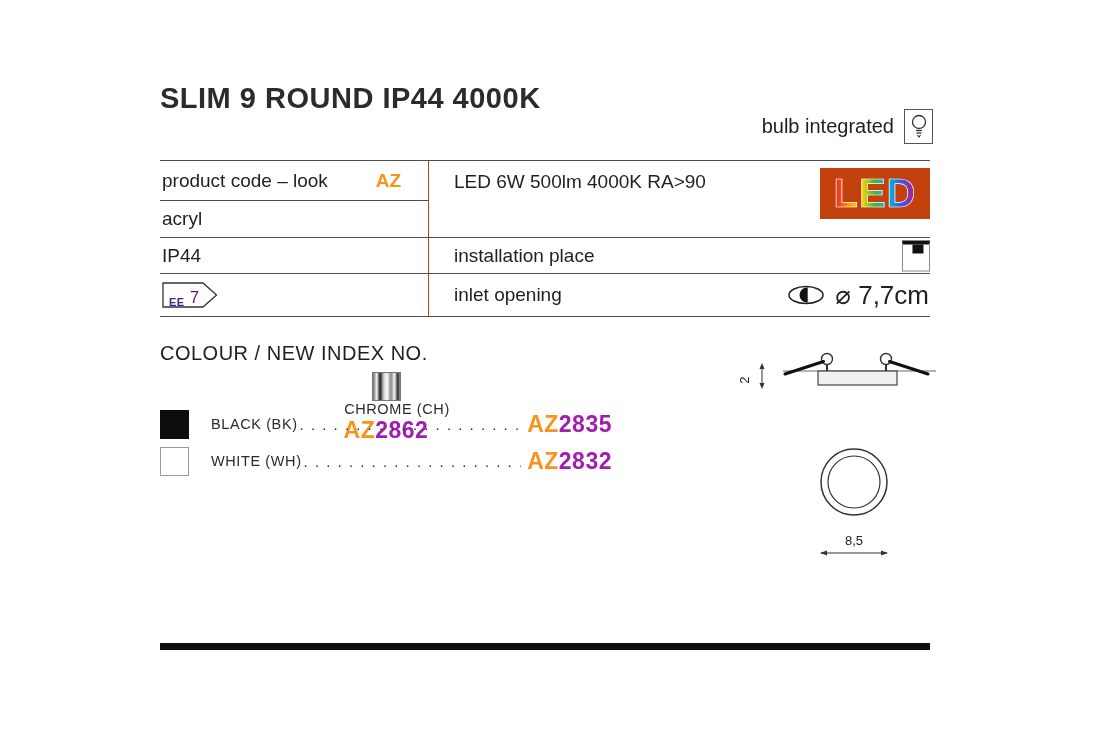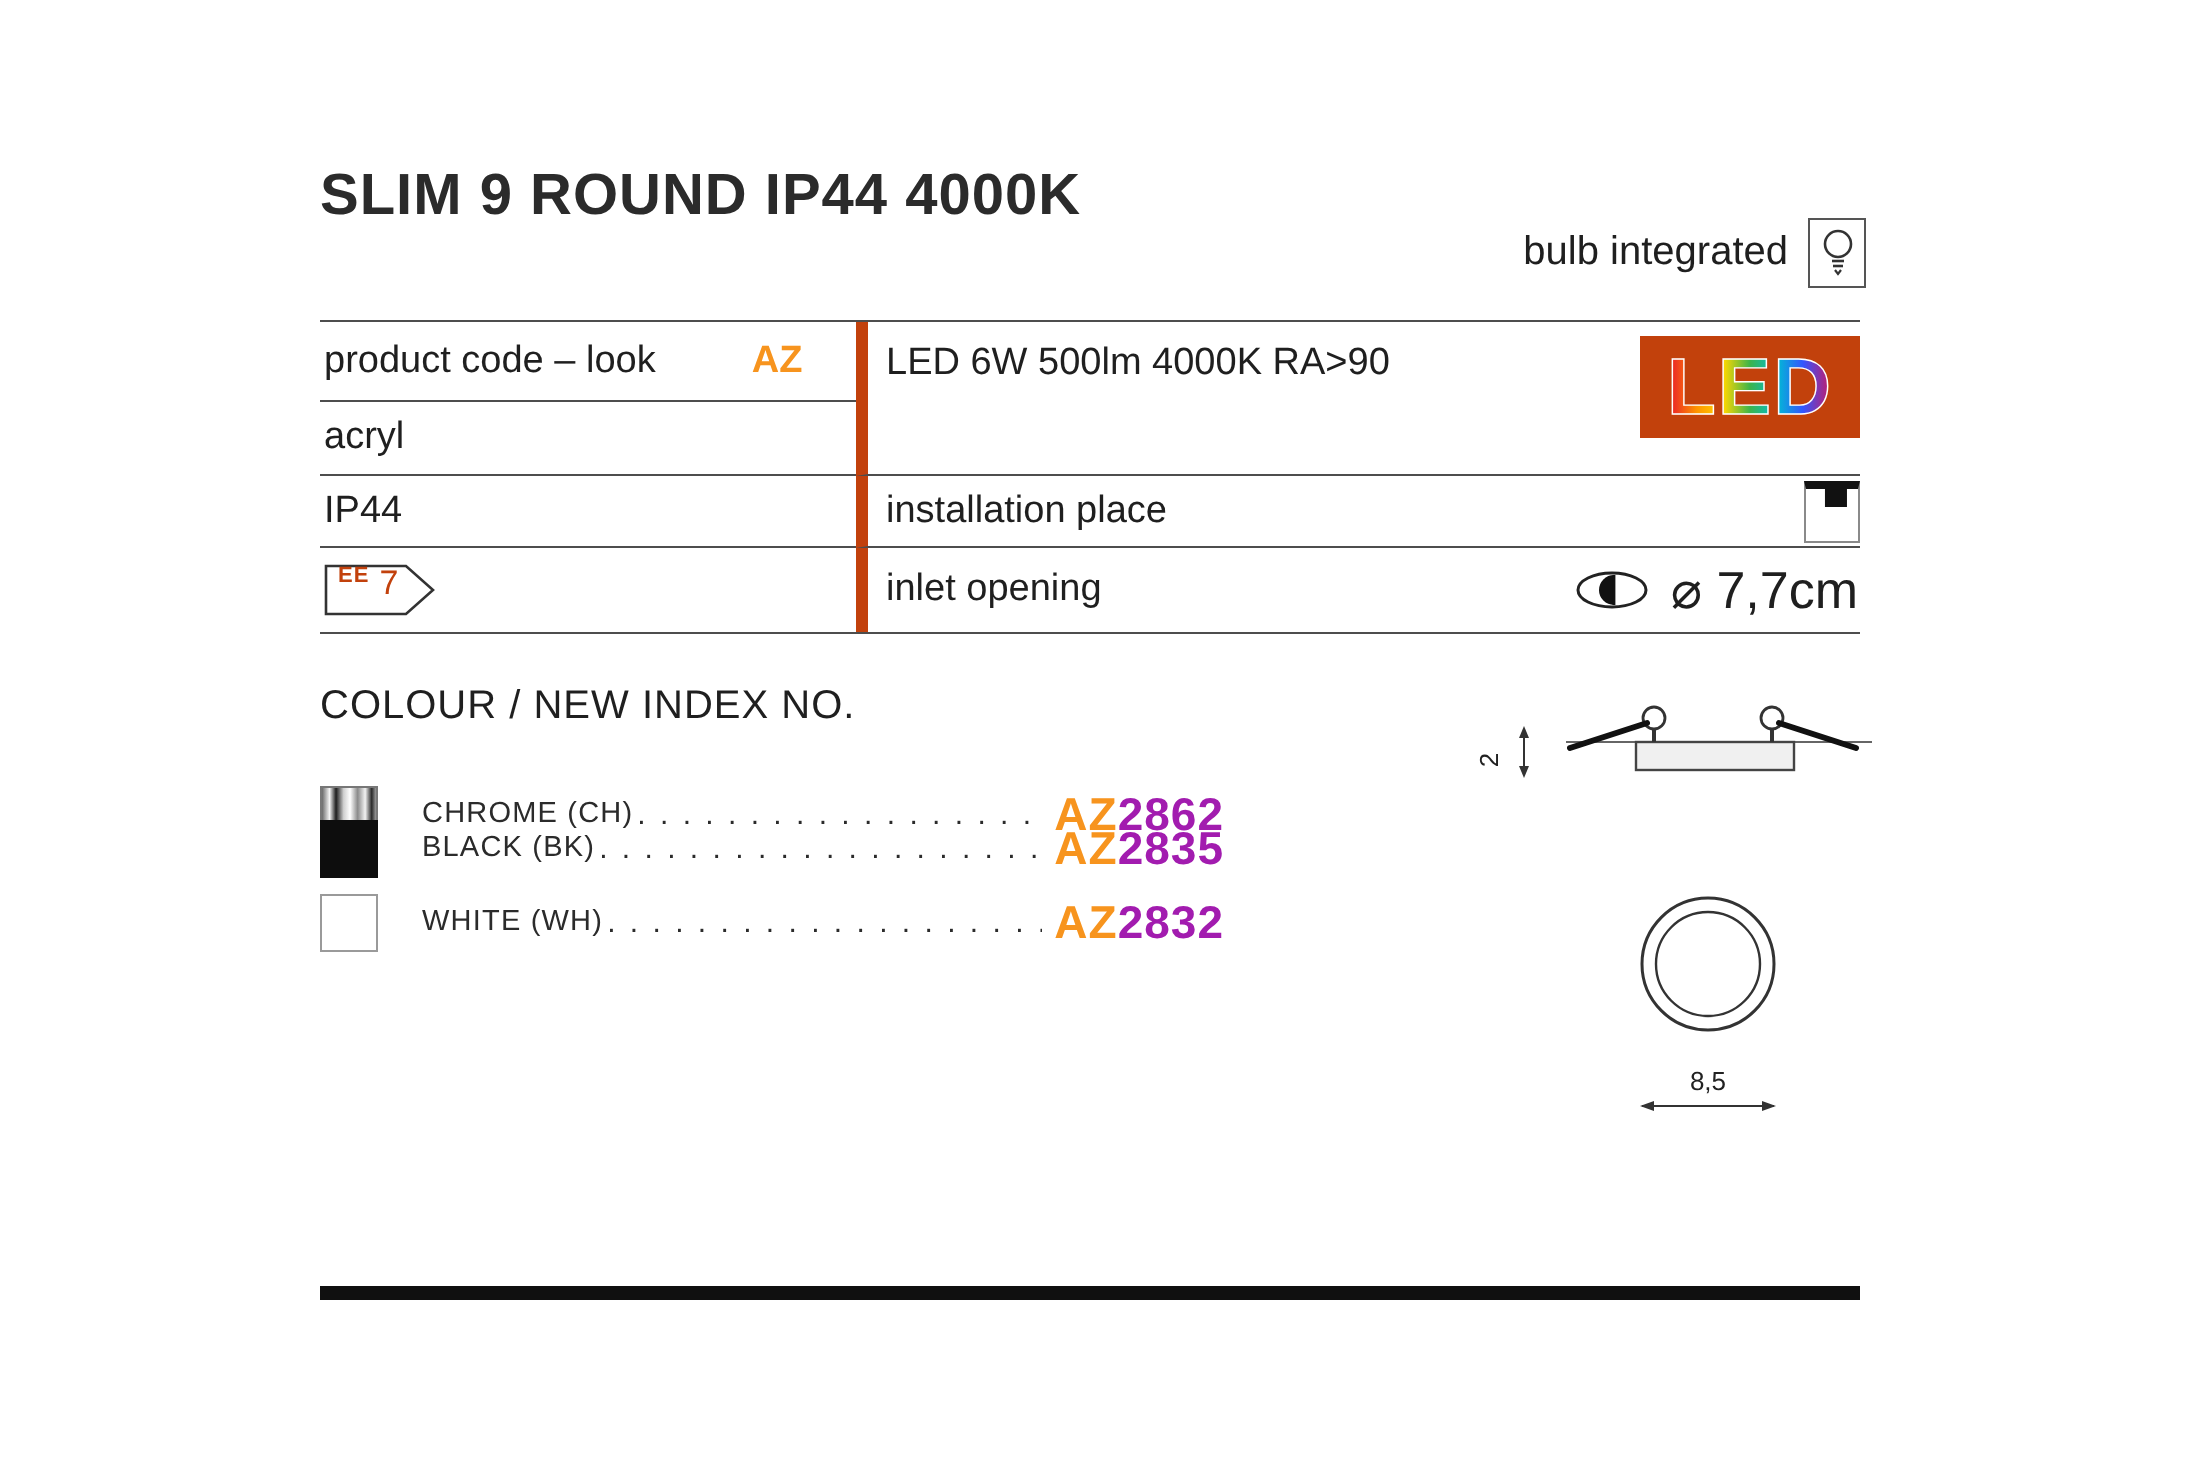--- a/index.html
+++ b/index.html
@@ -32,40 +32,40 @@
     position:absolute;left:160px;top:160px;width:770px;
     display:grid;
     grid-template-columns:268px 502px;
     grid-template-rows:40px 37px 36px 42px;
     border-top:1px solid #4d4d4d;
     border-bottom:1px solid #4d4d4d;
     font-size:19px;color:#1f1f1f;
   }
   .cell{display:flex;align-items:center;}
   .cell-left{padding-left:2px;padding-right:6px;gap:43px;}
-  .cell-right{border-left:6px solid #c2410c;padding-left:9px;position:relative;}
+  .cell-right{border-left:1px solid #c2410c;padding-left:25px;position:relative;}
   .bb{border-bottom:1px solid #4d4d4d;}
   .c-a1{grid-column:1;grid-row:1;}
   .c-a2{grid-column:1;grid-row:2;}
   .c-b12{grid-column:2;grid-row:1 / span 2;align-items:flex-start;padding-top:10px;}
   .c-a3{grid-column:1;grid-row:3;}
   .c-b3{grid-column:2;grid-row:3;}
   .c-a4{grid-column:1;grid-row:4;justify-content:space-between;}
   .c-b4{grid-column:2;grid-row:4;justify-content:space-between;padding-right:1px;}
   .accent{color:#F7941E;font-weight:700;margin-left:5px;}
   
   .led-logo{
     position:absolute;top:7px;right:0;width:110px;height:51px;
     background:#c2410c;display:flex;align-items:center;justify-content:center;
   }
   
   .ee-badge{position:relative;width:56px;height:26px;margin-right:6px;flex:none;}
   .ee-badge svg{position:absolute;left:0;top:0;}
   .ee-badge .ee-text{
-    position:absolute;inset:0;display:flex;align-items:flex-start;padding-left:7px;color:#c2410c;
+    position:absolute;inset:0;display:flex;align-items:flex-end;padding-left:7px;color:#4c1d95;
   }
   .ee-text .ee{font-size:11px;letter-spacing:.5px;font-weight:600;}
   .ee-text .ee-val{font-size:17px;margin-left:5px;}
   
   .install-icon{
     position:absolute;right:0;top:50%;transform:translateY(-50%);
     width:26px;height:26px;border:1px solid #8a8a8a;border-top:4px solid #111;
     background:#fff;
   }
   .install-icon::after{
@@ -188,21 +188,21 @@
           <line x1="20" y1="3.5" x2="20" y2="18.5" stroke="#111" stroke-width="1.4"></line>
         </svg>
         <span class="inlet-size">⌀ 7,7cm</span>
       </span>
     </div>
 
   </div>
 
   <div class="colour-heading">COLOUR / NEW INDEX NO.</div>
 
-  <div class="colour-row" style="top:392px;">
+  <div class="colour-row" style="top:372px;flex-direction:column;">
     <span class="swatch swatch-chrome"></span>
     <span class="colour-name">CHROME (CH)</span>
     <span class="dots">. . . . . . . . . . . . . . . . . . . . . . . . . . . .</span>
     <span class="code">
       <span class="code-prefix">AZ</span><span class="code-number">2862</span>
     </span>
   </div>
 
   <div class="colour-row" style="top:409px;">
     <span class="swatch swatch-black"></span>

